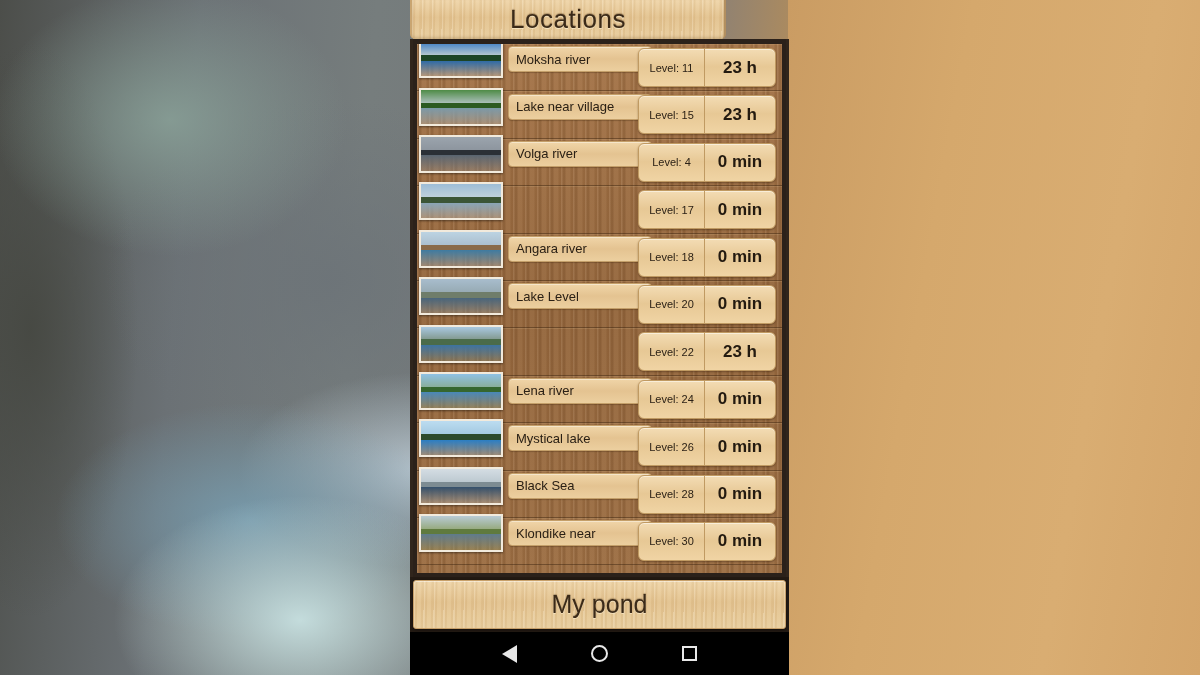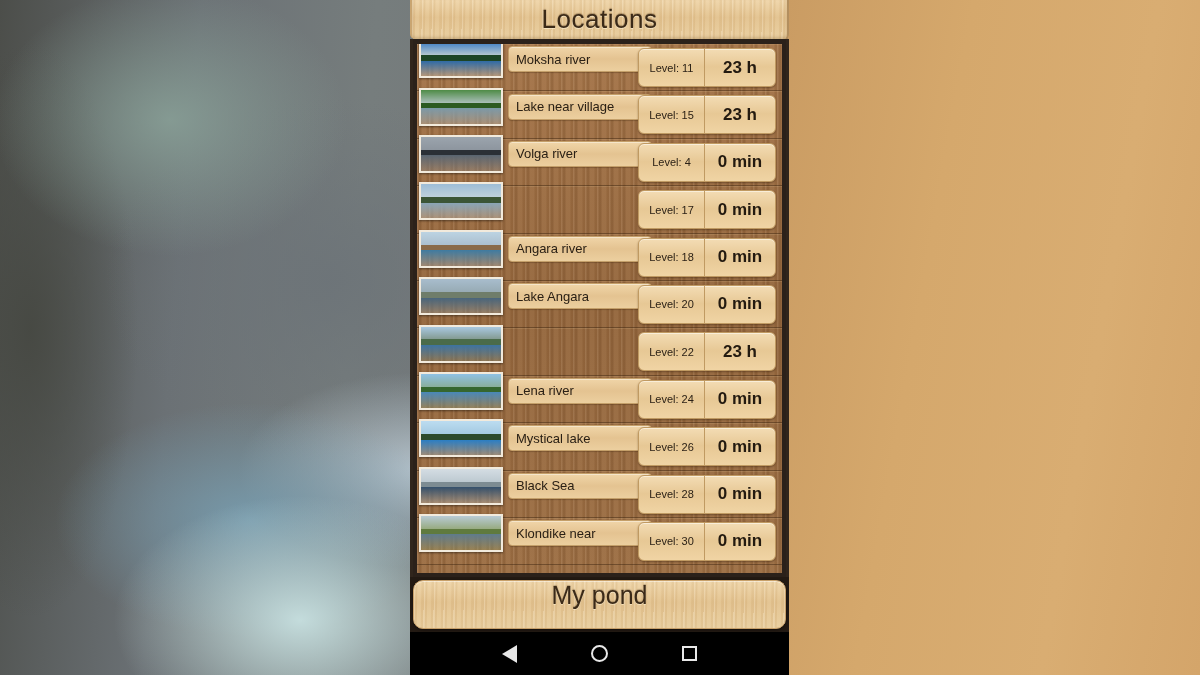--- a/index.html
+++ b/index.html
@@ -68,21 +68,21 @@
         rgba(70,42,20,0.14) 2px, rgba(70,42,20,0.14) 4px,
         rgba(255,255,255,0.03) 5px, rgba(255,255,255,0.03) 9px,
         rgba(80,48,22,0.10) 10px, rgba(80,48,22,0.10) 12px),
       linear-gradient(180deg, #a57549 0%, #95673d 50%, #9d6f44 100%);
   }
 
   
   #title-bar {
     position: absolute;
     top: 0; left: 0;
-    width: 379px;
+    width: 316px;
     height: 39px;
     display: flex;
     align-items: center;
     justify-content: center;
     border-left: 2px solid #c9a571;
     border-right: 2px solid #b38f5f;
     border-radius: 0 0 5px 5px;
     box-shadow: inset 0 -2px 3px rgba(120,85,40,0.25);
   }
   #title-text {
@@ -191,23 +191,24 @@
     color: #231a10;
   }
 
   
   #pond-button {
     position: absolute;
     top: 580px; left: 3px;
     width: 373px;
     height: 49px;
     display: flex;
+    align-items: center;
     justify-content: center;
     border: 1px solid #c7a06a;
-    border-radius: 10px;
+    border-radius: 3px;
     box-shadow: 0 1px 3px rgba(0,0,0,0.45), inset 0 1px 0 rgba(255,255,255,0.45);
   }
   #pond-text {
     font-size: 25px;
     color: #3b2a18;
     text-shadow: 0 1px 0 rgba(255,245,220,0.5), 0 -1px 1px rgba(60,35,10,0.3);
   }
   #pond-frame {
     position: absolute;
     top: 577px; left: 0;
@@ -346,21 +347,21 @@
             </div>
           </div>
         </div>
         <div class="loc-row">
           <div class="thumb">
             <div class="sky" style="height:46%;background:linear-gradient(180deg,#a8bdcd 0%,#93a6ae 100%)"></div>
             <div class="land" style="top:38%;height:18%;background:#6f7d6a"></div>
             <div class="water" style="height:46%;background:linear-gradient(180deg,#49657b 0%,#93a6ae55 100%)"></div>
           </div>
           <div class="name-plate">
-            <span class="name-text">Lake Angara</span>
+            <span class="name-text">Lake Level</span>
           </div>
           <div class="stat-panel">
             <div class="stat-level">
               <span class="level-text">Level: 20</span>
             </div>
             <div class="stat-time">
               <span class="time-text">0 min</span>
             </div>
           </div>
         </div>

